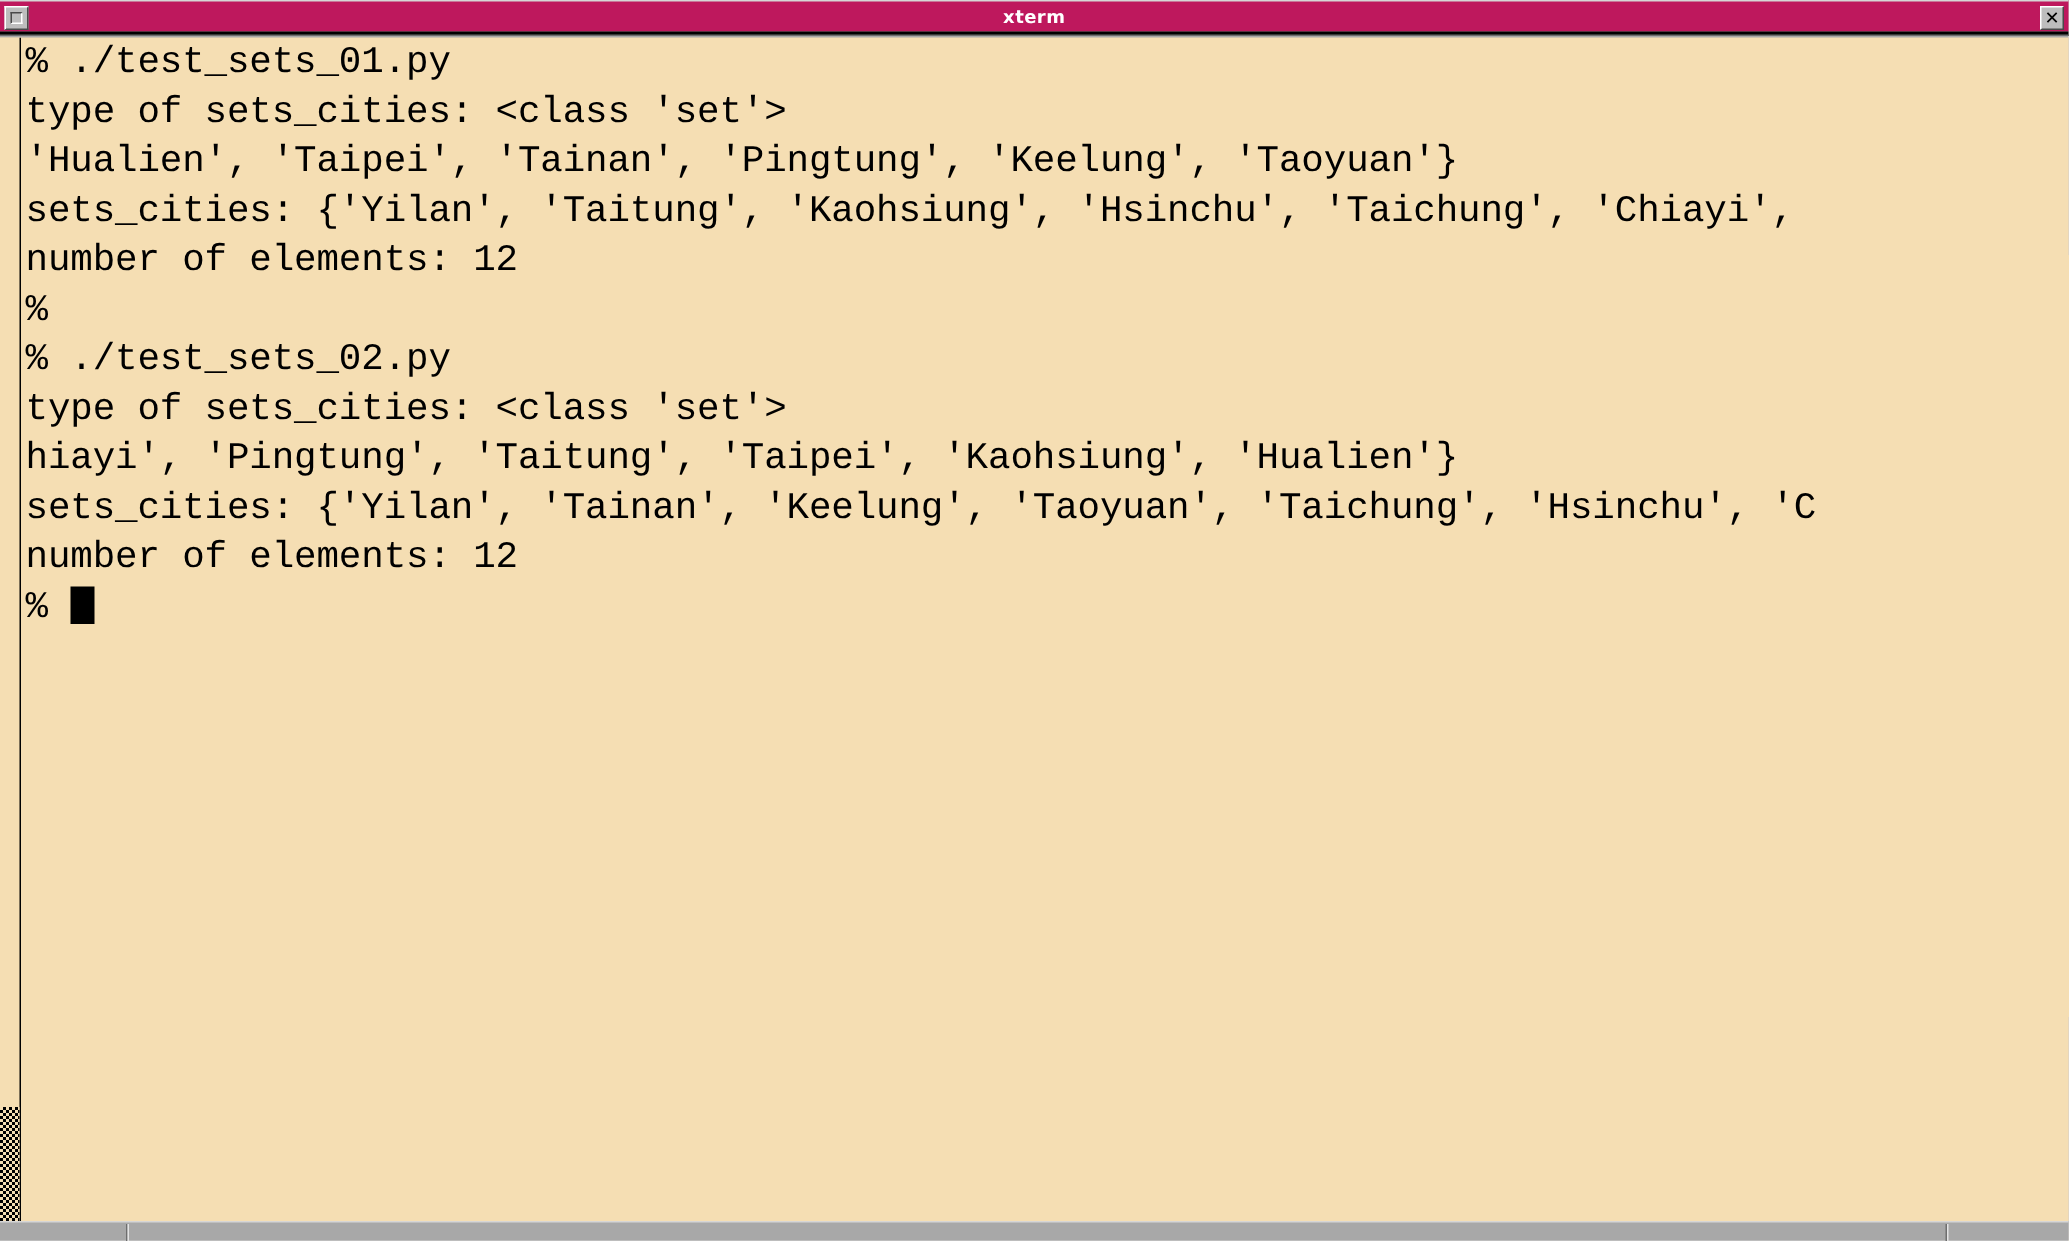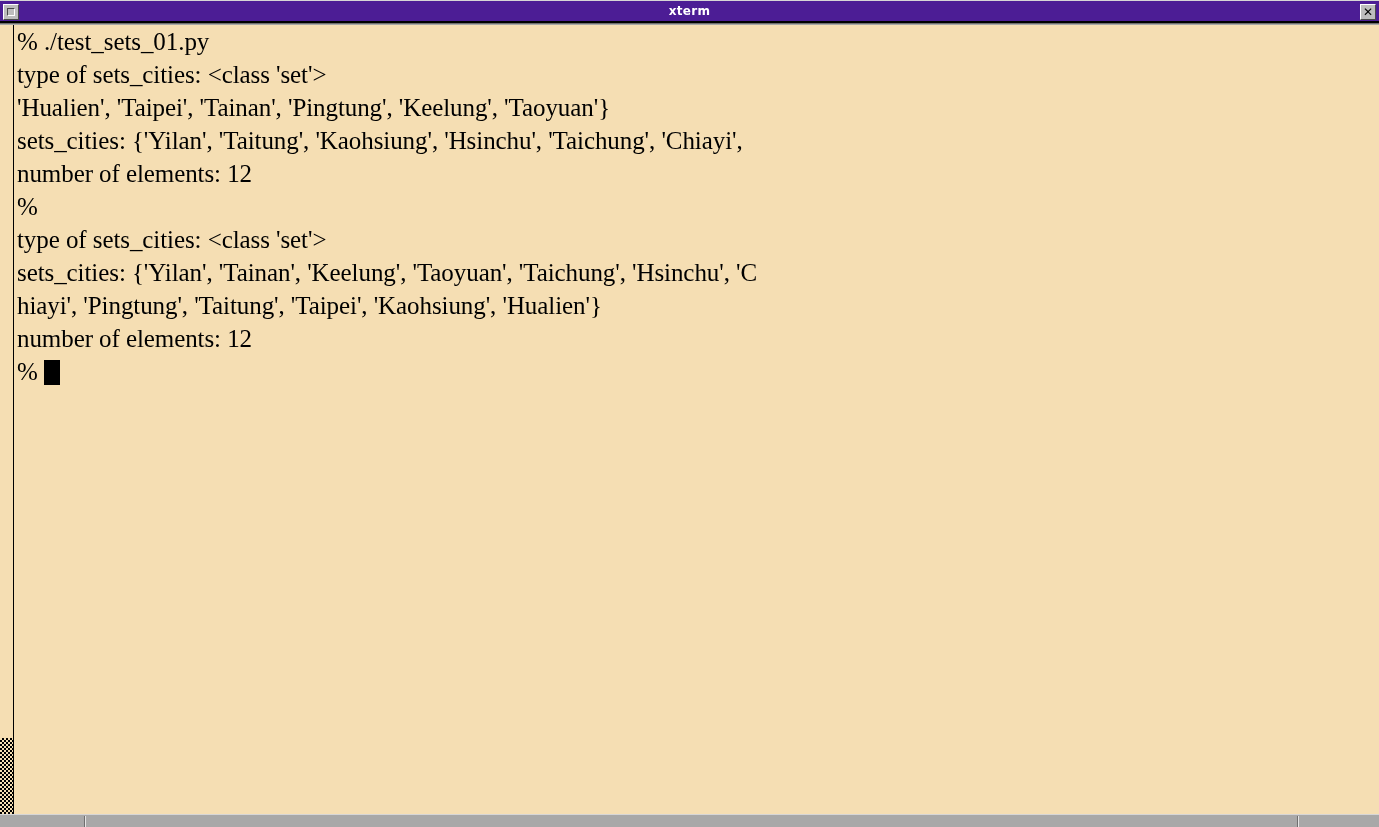--- a/index.html
+++ b/index.html
@@ -23,21 +23,21 @@
     background: #a8a8a8;
     box-sizing: border-box;
   }
 
   
   #titlebar {
     position: absolute;
     left: 0; top: 0;
     width: 1379px;
     height: 21px;
-    background: #4c1d95;
+    background: #be185d;
     border-top: 1px solid #d6d6d6;
     box-sizing: border-box;
   }
   #titlebar-underline {
     position: absolute;
     left: 0; top: 21px;
     width: 1379px;
     height: 3px;
     background: #000000;
     border-bottom: 1px solid #6e6e6e;
@@ -149,21 +149,21 @@
     top: 0px;
     width: 1362px;
     height: 789px;
   }
 
   .term-line {
     height: 33px;
     line-height: 33px;
     white-space: pre;
     color: #000000;
-    font-family: Liberation Serif, serif;
+    font-family: Liberation Mono, monospace;
     font-size: 25px;
     letter-spacing: -0.08px;
     user-select: text;
   }
 
   .cursor-block {
     display: inline-block;
     width: 16px;
     height: 25px;
     background: #000000;
@@ -216,23 +216,24 @@
       <div id="scrollbar-thumb"></div>
     </div>
 
     <div id="screen">
       <div class="term-line">% ./test_sets_01.py</div>
       <div class="term-line">type of sets_cities: &lt;class 'set'&gt;</div>
       <div class="term-line">'Hualien', 'Taipei', 'Tainan', 'Pingtung', 'Keelung', 'Taoyuan'}</div>
       <div class="term-line">sets_cities: {'Yilan', 'Taitung', 'Kaohsiung', 'Hsinchu', 'Taichung', 'Chiayi',</div>
       <div class="term-line">number of elements: 12</div>
       <div class="term-line">%</div>
+      <div class="term-line">% ./test_sets_02.py</div>
       <div class="term-line">type of sets_cities: &lt;class 'set'&gt;</div>
+      <div class="term-line">hiayi', 'Pingtung', 'Taitung', 'Taipei', 'Kaohsiung', 'Hualien'}</div>
       <div class="term-line">sets_cities: {'Yilan', 'Tainan', 'Keelung', 'Taoyuan', 'Taichung', 'Hsinchu', 'C</div>
-      <div class="term-line">hiayi', 'Pingtung', 'Taitung', 'Taipei', 'Kaohsiung', 'Hualien'}</div>
       <div class="term-line">number of elements: 12</div>
       <div class="term-line"><span>% </span><span class="cursor-block"></span></div>
     </div>
 
   </div>
 
   <div id="bottom-frame">
     <div class="resize-divider" style="left:84px;"></div>
     <div class="resize-divider-hl" style="left:85px;"></div>
     <div class="resize-divider" style="left:1297px;"></div>

